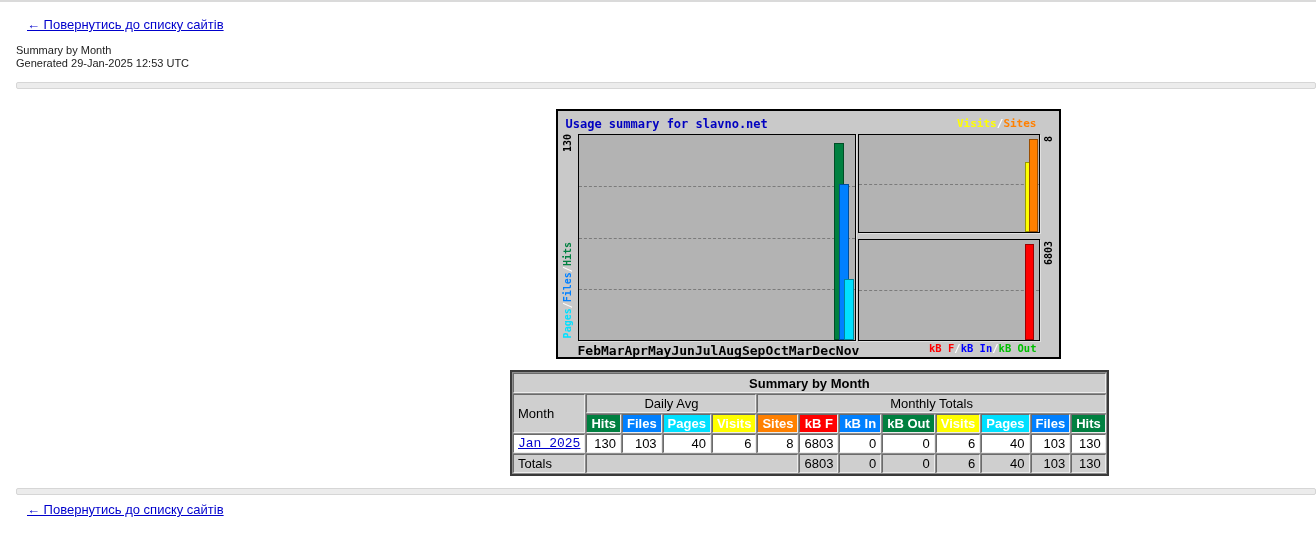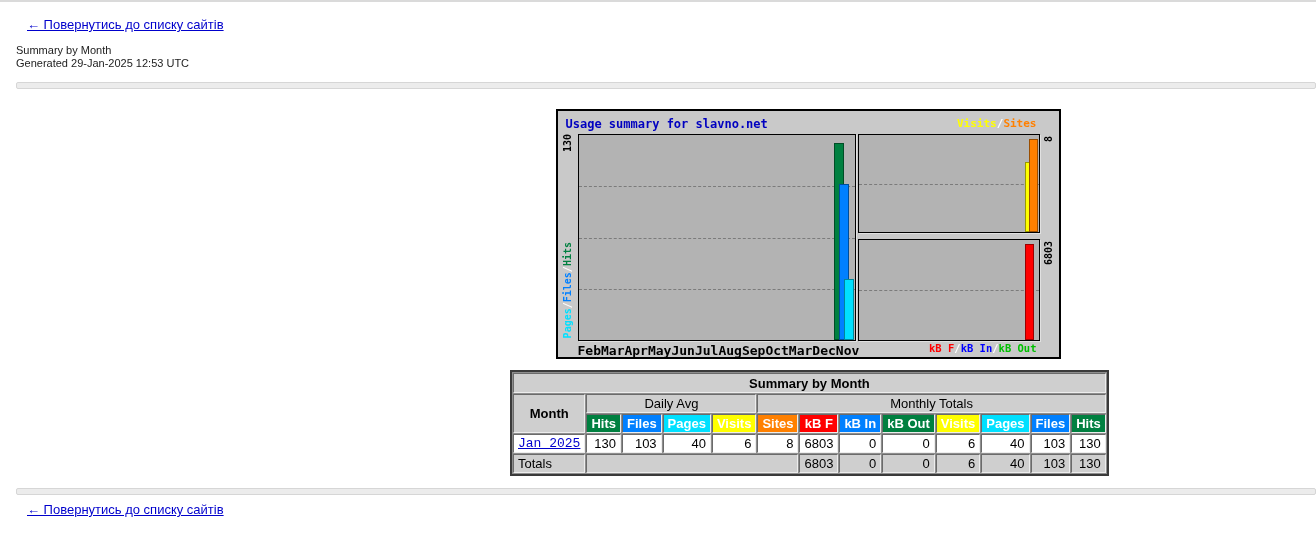--- a/index.html
+++ b/index.html
@@ -63,21 +63,21 @@
     table-layout:fixed;font-family:"Liberation Sans",sans-serif;
   }
   table.summary th,table.summary td{
     border:1px solid;border-color:#6B6B6B #EDEDED #EDEDED #6B6B6B;
     padding:1px 4px;font-size:13px;box-sizing:border-box;overflow:hidden;white-space:nowrap;
   }
   .cell-gray{background:#CFCFCF;}
   .cell-white{background:#FFFFFF;}
   .t-title{font-weight:bold;text-align:center;height:20px;}
   .group-h{font-weight:normal;text-align:center;}
-  .month-h{font-weight:bold;text-align:center;vertical-align:middle;}
+  .month-h{font-weight:normal;text-align:left;vertical-align:middle;}
   .col-h{color:#FFF;font-weight:bold;font-size:12px;text-align:center;}
   .num{text-align:right;}
   .month-cell{text-align:left;font-family:Liberation Mono, monospace;}
   .totals-label{font-weight:normal;text-align:left;}
 </style>
 </head>
 <body>
 
 <div class="page">
 

